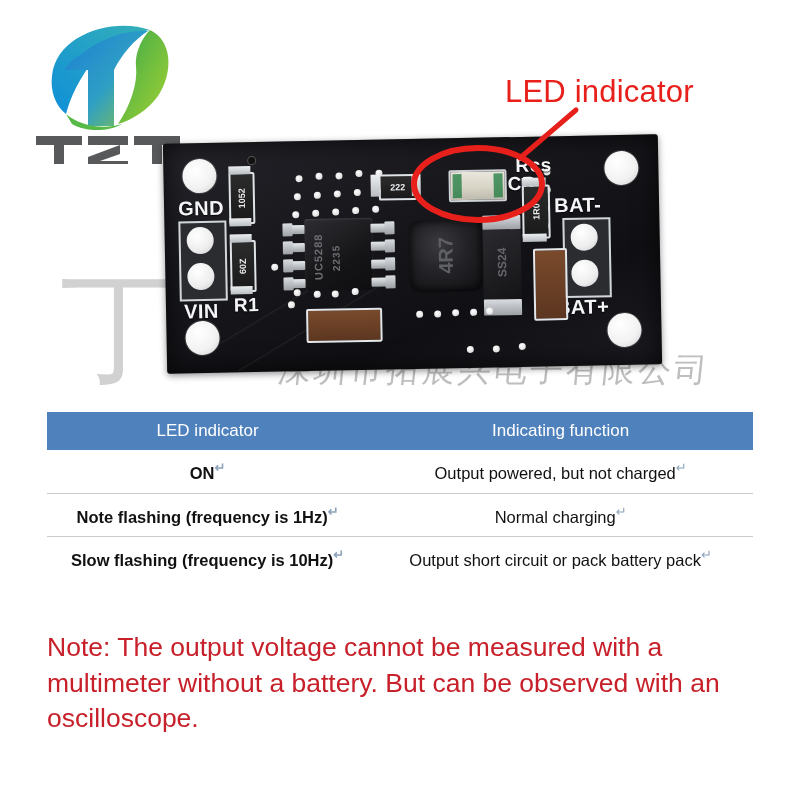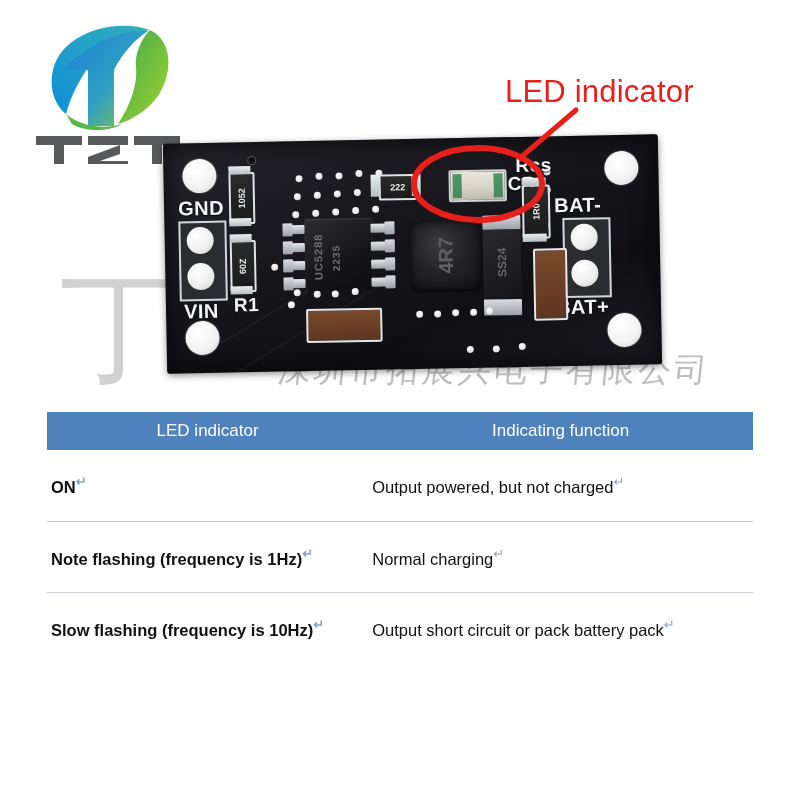--- a/index.html
+++ b/index.html
@@ -87,21 +87,21 @@
   
   .ann-text{position:absolute;left:505px;top:74px;font-size:31px;color:#e8201c;
             font-family:"Liberation Sans",sans-serif;letter-spacing:.2px;white-space:nowrap;}
   .ann-svg{position:absolute;left:400px;top:100px;width:260px;height:120px;overflow:visible;}
 
   
   .tbl{position:absolute;left:47px;top:412px;width:706px;border-collapse:collapse;
        font-family:"Liberation Sans",sans-serif;}
   .tbl th{background:#4f81bd;color:#ffffff;font-weight:400;font-size:17px;
           padding:9px 4px;text-align:center;border:none;}
-  .tbl td{font-size:16.5px;color:#111;padding:24px 4px;
+  .tbl td{font-size:16.5px;color:#111;text-align:center;padding:10px 4px;
           border-top:1px solid #c8ccd0;}
   .tbl tr.first td{border-top:none;}
   .tbl td.b{font-weight:700;}
   .tbl col.c1{width:45.5%;}
   .tbl col.c2{width:54.5%;}
   .pil{color:#8fa3bb;font-size:13px;vertical-align:super;}
 
   
   .note{position:absolute;left:47px;top:630px;width:715px;
         font-size:26.5px;line-height:1.34;color:#c8202a;
@@ -299,14 +299,15 @@
         <td class="b"><span>Note flashing (frequency is 1Hz)</span><span class="pil">↵</span></td>
         <td><span>Normal charging</span><span class="pil">↵</span></td>
       </tr>
       <tr>
         <td class="b"><span>Slow flashing (frequency is 10Hz)</span><span class="pil">↵</span></td>
         <td><span>Output short circuit or pack battery pack</span><span class="pil">↵</span></td>
       </tr>
     </tbody>
   </table>
 
+  <div class="note">Note: The output voltage cannot be measured with a multimeter without a battery. But can be observed with an oscilloscope.</div>
 
 </div>
 
 </body></html>

